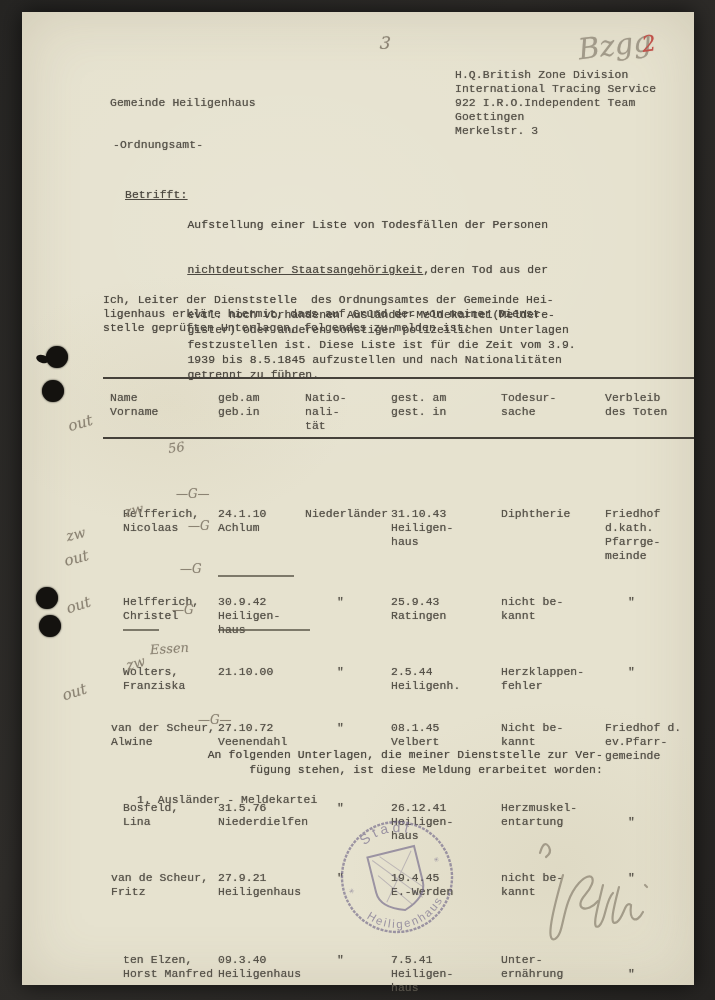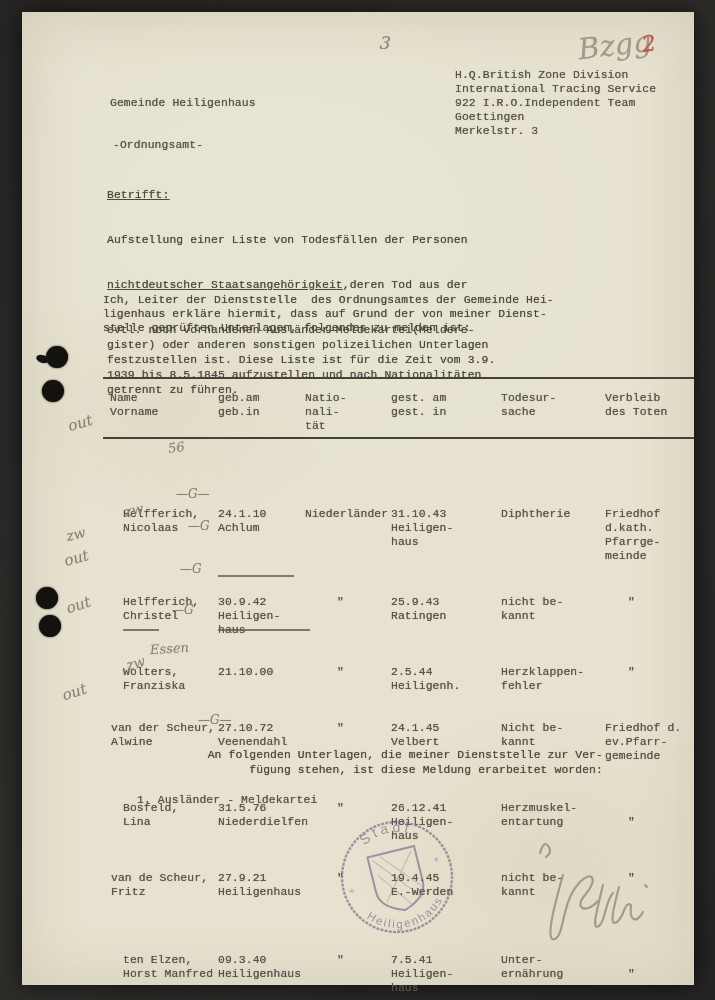--- a/index.html
+++ b/index.html
@@ -87,21 +87,21 @@
     <div>Gemeinde Heiligenhaus</div>
     <div style="padding-left:3px;">-Ordnungsamt-</div>
   </div>
 
   <div class="tw" style="left:433px;top:56px;">H.Q.British Zone Division
 International Tracing Service
 922 I.R.O.Independent Team
 Goettingen
 Merkelstr. 3</div>
 
-  <div class="tw dark subject" style="left:85px;top:176px;width:480px;flex-direction:column;">
+  <div class="tw dark subject" style="left:103px;top:176px;width:480px;">
     <span class="lbl">Betrifft:</span>
     <span class="subject-body">
       <div>Aufstellung einer Liste von Todesfällen der Personen</div>
       <div><span class="u">nichtdeutscher Staatsangehörigkeit</span><span>,deren Tod aus der</span></div>
       <div>evtl. noch vorhandenen Ausländer-Meldekartei(Meldere-
 gister) oder anderen sonstigen polizeilichen Unterlagen
 festzustellen ist. Diese Liste ist für die Zeit vom 3.9.
 1939 bis 8.5.1845 aufzustellen und nach Nationalitäten
 getrennt zu führen.</div>
     </span>
@@ -166,21 +166,21 @@
         <div class="cell c5">Herzklappen-
 fehler</div>
         <div class="cell c6">"</div>
       </div>
       <div class="trow">
         <div class="cell c1">van der Scheur,
 Alwine</div>
         <div class="cell c2">27.10.72
 Veenendahl</div>
         <div class="cell c3">"</div>
-        <div class="cell c4">24.1.45
+        <div class="cell c4">08.1.45
 Velbert</div>
         <div class="cell c5">Nicht be-
 kannt</div>
         <div class="cell c6">Friedhof d.
 ev.Pfarr-
 gemeinde</div>
       </div>
       <div class="trow">
         <div class="cell c1">Bosfeld,
 Lina</div>

